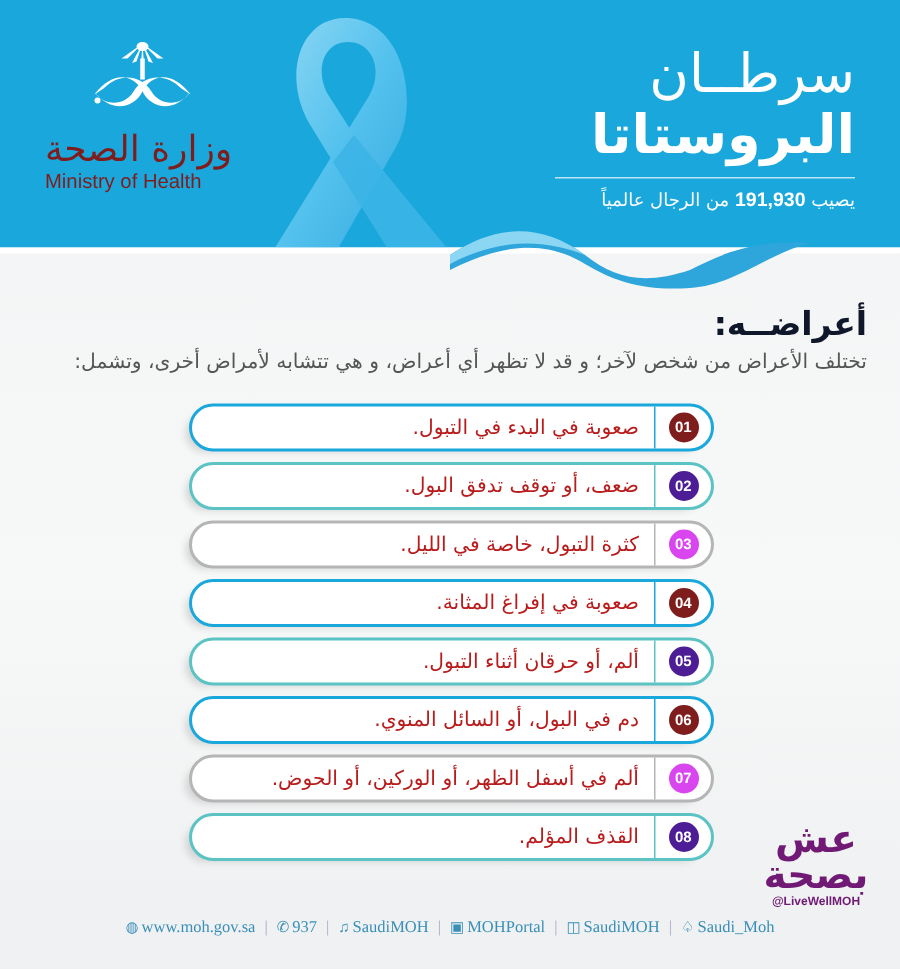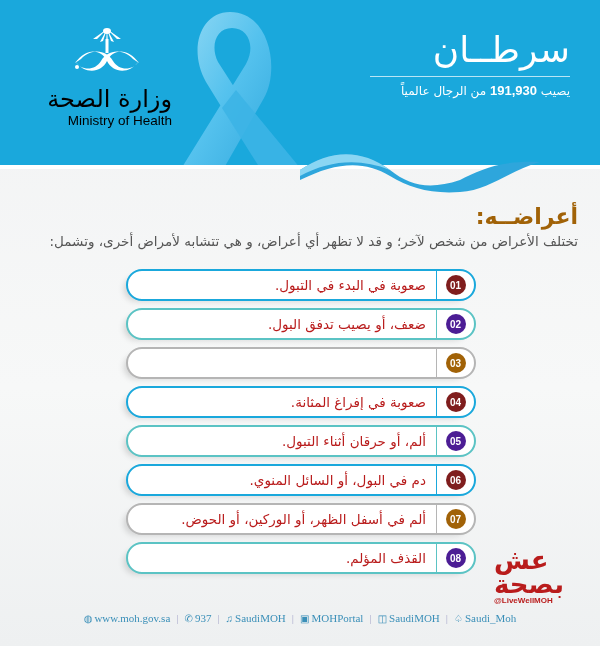--- a/index.html
+++ b/index.html
@@ -12,44 +12,43 @@
     .header {
       position: absolute; left: 0; top: 0; width: 600px; height: 165px;
       background: #1aa8dc;
       overflow: hidden;
     }
     .header-stripe {
       position: absolute; left: 0; top: 165px; width: 600px; height: 4px;
       background: #ffffff;
     }
     .logo {
-      position: absolute; left: 30px; top: 25px; width: 130px; text-align: right;
-      color: #000000;
-      margin-left: 12px;
+      position: absolute; left: 30px; top: 25px; width: 130px; text-align: left;
+      color: #7f1d1d;
     }
     .logo svg { display: block; margin: 0 auto; }
     .logo-ar {
       font-size: 24px; line-height: 28px; margin-top: 4px; direction: rtl;
       font-family: "DejaVu Sans", sans-serif; font-weight: normal;
     }
     .logo-en { font-size: 13.5px; line-height: 16px; font-family: "Liberation Sans", sans-serif; }
     .ribbon { position: absolute; left: 160px; top: 0; }
     .title-block {
       position: absolute; right: 30px; top: 30px; width: 200px; text-align: right; direction: rtl; color: #fff;
     }
     .title-line1 { font-size: 36px; line-height: 40px; font-weight: normal; letter-spacing: 2px; }
     .title-line2 { font-size: 36px; line-height: 42px; font-weight: bold; }
     .title-sep { height: 1px; background: rgba(255,255,255,0.7); margin: 6px 0 6px 0; }
     .title-sub { font-size: 12px; line-height: 16px; }
     .title-sub b { font-family: "Liberation Sans", sans-serif; font-weight: bold; font-size: 13px; }
     .wave { position: absolute; left: 300px; top: 140px; }
 
     .section-title {
       position: absolute; right: 22px; top: 204px; direction: rtl;
-      color: #a16207; font-size: 22px; font-weight: bold;
+      color: #0f172a; font-size: 22px; font-weight: bold;
     }
     .intro {
       position: absolute; right: 22px; top: 232px; width: 560px; direction: rtl; text-align: right;
       color: #555; font-size: 13.5px; line-height: 19px;
     }
     .list { position: absolute; left: 126px; top: 269px; width: 350px; }
     .item {
       position: relative; height: 32px; margin-bottom: 7px;
       border: 2px solid #1aa8dc; border-radius: 16px;
       background: #fff;
@@ -66,24 +65,24 @@
       width: 20px; height: 20px; border-radius: 50%; color: #fff;
       font-family: "Liberation Sans", sans-serif; font-weight: bold; font-size: 10px;
       display: flex; align-items: center; justify-content: center;
     }
     .item .txt {
       flex: 1; direction: rtl; text-align: right; padding-right: 10px;
       font-size: 13.5px; color: #b91c1c;
     }
     .c1 .num { background: #7f1d1d; } .c1 .num-wrap { color: #1aa8dc; }
     .c2 .num { background: #4c1d95; } .c2 .num-wrap { color: #5bc3c4; }
-    .c3 .num { background: #a16207; } .c3 .num-wrap { color: #b5b5b5; }
+    .c3 .num { background: #d946ef; } .c3 .num-wrap { color: #b5b5b5; }
 
     .livewell {
-      position: absolute; left: 494px; top: 548px; width: 100px; text-align: left; color: #b91c1c;
+      position: absolute; left: 494px; top: 548px; width: 100px; text-align: center; color: #701a75;
     }
     .livewell .lw-ar { font-size: 26px; line-height: 24px; font-weight: bold; direction: rtl; }
     .livewell .lw-handle { font-size: 8px; font-family: "Liberation Sans", sans-serif; font-weight: bold; }
 
     .footer {
       position: absolute; left: 0; top: 612px; width: 600px; text-align: center;
       font-family: "Liberation Serif", serif; font-size: 11px; color: #3a8fb8;
       display: flex; justify-content: center; align-items: center; gap: 4px;
     }
     .footer .sep { color: #aac; margin: 0 2px; }
@@ -115,20 +114,21 @@
         <stop offset="0.5" stop-color="#55c2ee"></stop>
         <stop offset="1" stop-color="#2ea6dc"></stop>
       </linearGradient>
     </defs>
     <path d="M70 12 C 40 12, 28 50, 46 82 L 62 108 L 76 90 L 58 62 C 50 46, 56 28, 72 28 C 88 28, 96 46, 86 64 L 8 190 L 40 170 L 48 196 L 104 98 C 120 70, 110 12, 70 12 Z" fill="url(#rg)"></path>
     <path d="M76 90 L 150 180 L 150 200 L 120 200 L 62 108 Z" fill="#3cb4e6" opacity="0.9"></path>
   </svg>
 
   <div class="title-block">
     <div class="title-line1">سرطــان</div>
+    <div class="title-line2">البروستاتا</div>
     <div class="title-sep"></div>
     <div class="title-sub">
       <span>يصيب</span>
       <b>191,930</b>
       <span>من الرجال عالمياً</span>
     </div>
   </div>
 </div>
 <div class="header-stripe"></div>
 
@@ -144,26 +144,27 @@
   <div class="item c1">
     <div class="num-wrap">
         <div class="num">01</div>
       </div>
     <div class="txt">صعوبة في البدء في التبول.</div>
   </div>
   <div class="item c2">
     <div class="num-wrap">
         <div class="num">02</div>
       </div>
-    <div class="txt">ضعف، أو يصيب تدفق البول.</div>
+    <div class="txt">ضعف، أو توقف تدفق البول.</div>
   </div>
   <div class="item c3">
     <div class="num-wrap">
         <div class="num">03</div>
       </div>
+    <div class="txt">كثرة التبول، خاصة في الليل.</div>
   </div>
   <div class="item c1">
     <div class="num-wrap">
         <div class="num">04</div>
       </div>
     <div class="txt">صعوبة في إفراغ المثانة.</div>
   </div>
   <div class="item c2">
     <div class="num-wrap">
         <div class="num">05</div>

